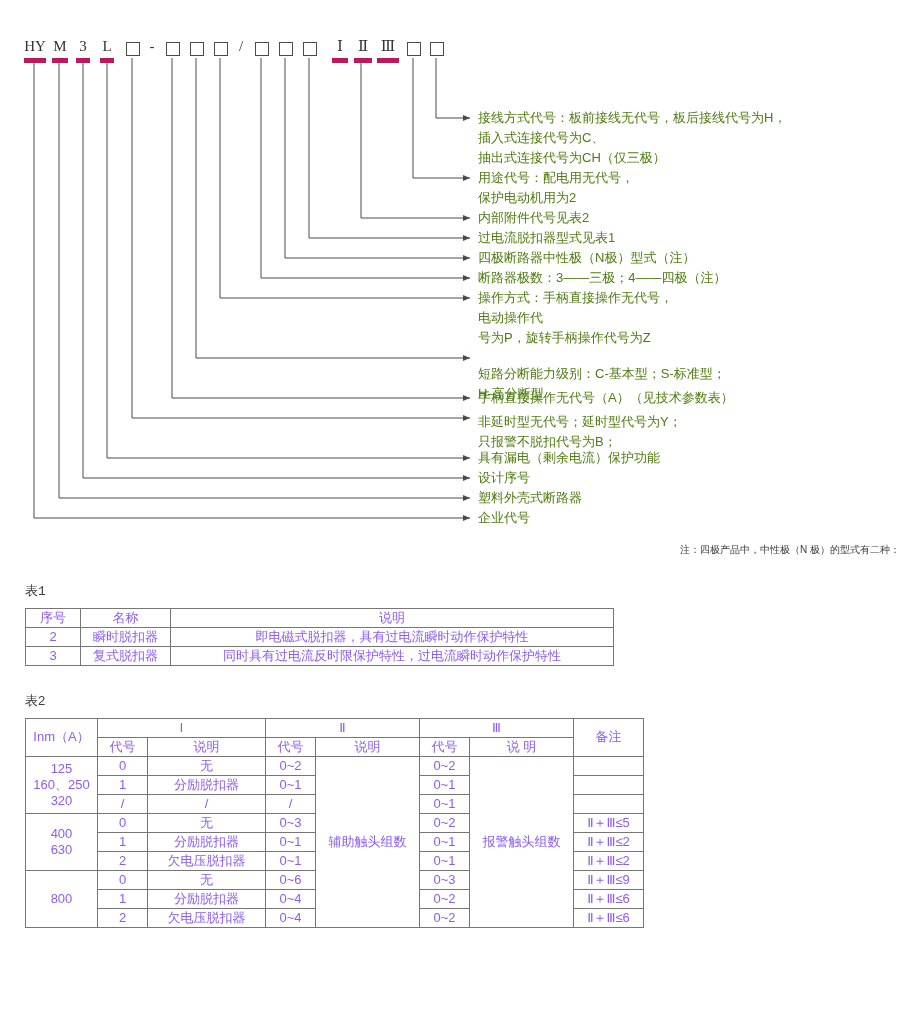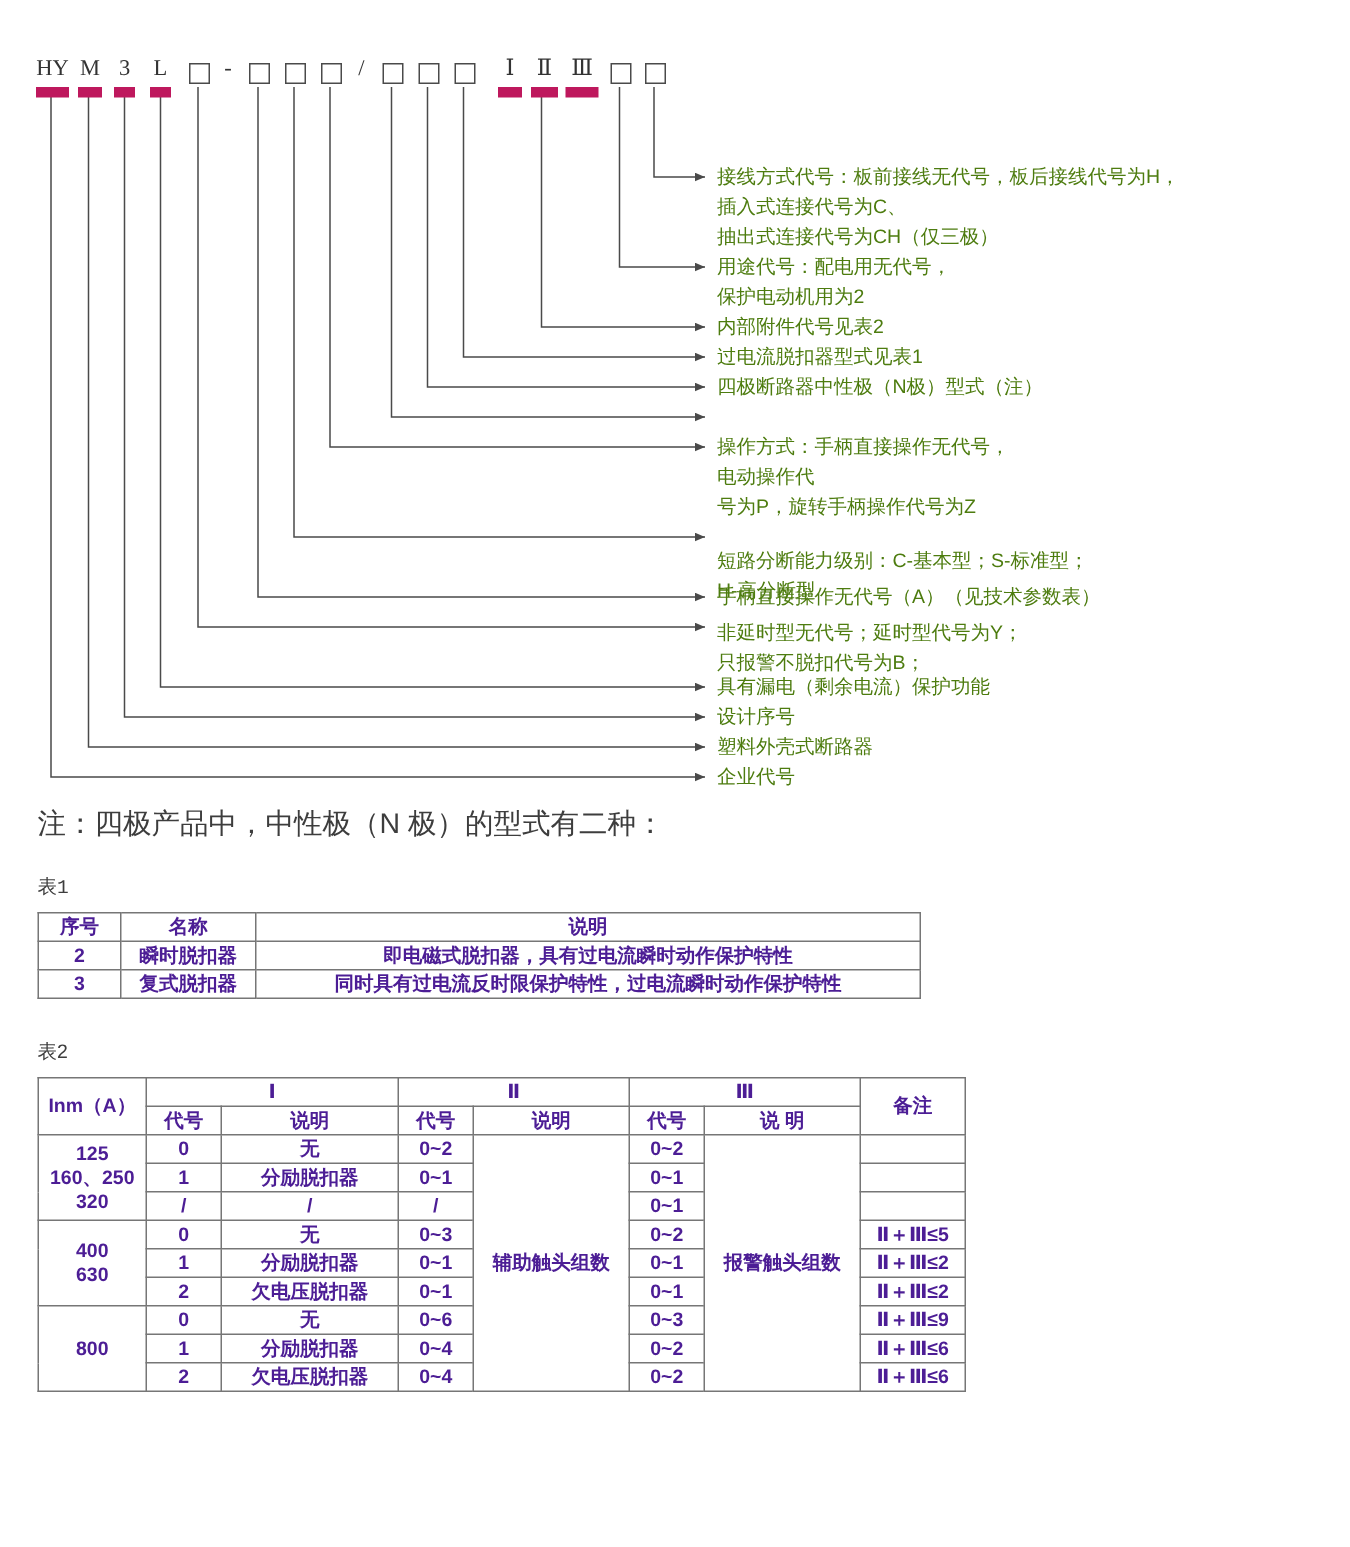--- a/index.html
+++ b/index.html
@@ -9,36 +9,36 @@
     color:#3d3d3d;overflow:hidden;
   }
   
   .diagram{position:relative;width:900px;height:540px;}
   .lines{position:absolute;left:0;top:0;}
   .sym{
     position:absolute;top:36px;height:22px;font-size:15px;line-height:20px;
     text-align:center;color:#333;
     font-family:"Liberation Serif","DejaVu Serif",serif;
   }
-  .underlined{border-bottom:7px solid #be185d;}
+  .underlined{border-bottom:5px solid #be185d;}
   .box{
     position:absolute;top:42px;width:12px;height:12px;
     border:1px solid #4a4a4a;background:#fff;
   }
   .exp{
     position:absolute;left:478px;font-size:13px;line-height:20px;
     white-space:pre-line;color:#4d7c0f;
   }
   
   .notes{margin:2px 0 0 25px;}
-  .notes p{margin:0 0 14px 0;font-size:19px;line-height:16px;}
+  .notes p{margin:0 0 14px 0;font-size:10px;line-height:16px;text-align:right;}
   
   .tlabel{margin:24px 0 8px 25px;font-size:13px;font-family:Liberation Mono, monospace;}
   .tlabel2{margin:26px 0 8px 25px;font-size:13px;}
-  table{border-collapse:collapse;margin-left:25px;font-size:13px;color:#4c1d95;table-layout:fixed;font-weight:bold;}
+  table{border-collapse:collapse;margin-left:25px;font-size:13px;color:#8b5cf6;table-layout:fixed;}
   td{border:1px solid #767676;text-align:center;padding:0 3px;height:18px;line-height:1.25;overflow:hidden;}
   .pre{white-space:pre-line;}
 </style>
 </head>
 <body>
 
 <div class="diagram">
 
   <svg class="lines" width="900" height="540">
     <defs>
@@ -84,20 +84,21 @@
   <span class="box" style="left:430px"></span>
 
   <div class="exp" style="top:108px">接线方式代号：板前接线无代号，板后接线代号为H，
 插入式连接代号为C、
 抽出式连接代号为CH（仅三极）</div>
   <div class="exp" style="top:168px">用途代号：配电用无代号，
 保护电动机用为2</div>
   <div class="exp" style="top:208px">内部附件代号见表2</div>
   <div class="exp" style="top:228px">过电流脱扣器型式见表1</div>
   <div class="exp" style="top:248px">四极断路器中性极（N极）型式（注）</div>
+  <div class="exp" style="top:268px">断路器极数：3——三极；4——四极（注）</div>
   <div class="exp" style="top:288px">操作方式：手柄直接操作无代号，
 电动操作代
 号为P，旋转手柄操作代号为Z</div>
   <div class="exp" style="top:364px">短路分断能力级别：C-基本型；S-标准型；
 H-高分断型</div>
   <div class="exp" style="top:388px">手柄直接操作无代号（A）（见技术参数表）</div>
   <div class="exp" style="top:412px">非延时型无代号；延时型代号为Y；
 只报警不脱扣代号为B；</div>
   <div class="exp" style="top:448px">具有漏电（剩余电流）保护功能</div>
   <div class="exp" style="top:468px">设计序号</div>

